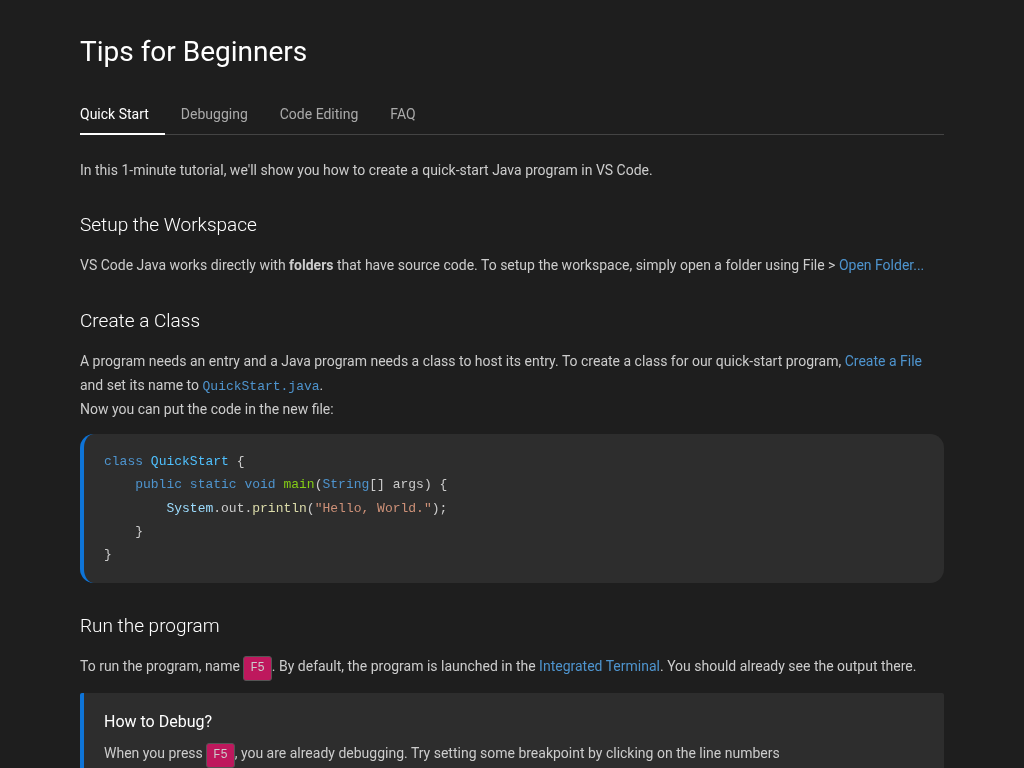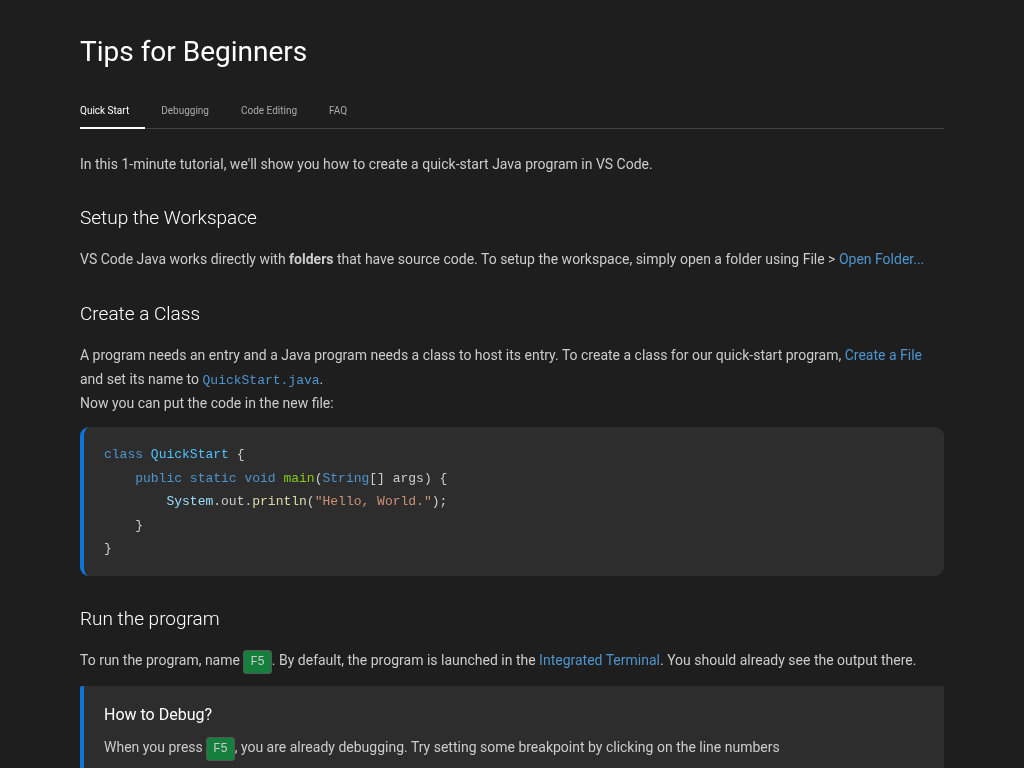--- a/index.html
+++ b/index.html
@@ -34,21 +34,21 @@
       display: flex;
       gap: 0;
       border-bottom: 1px solid #444;
       margin-bottom: 24px;
     }
 
     .tab {
       padding: 8px 16px;
       cursor: pointer;
       color: #aaaaaa;
-      font-size: 10px;
+      font-size: 14px;
       border-bottom: 2px solid transparent;
       margin-bottom: -1px;
       white-space: nowrap;
       text-align: right;
     }
 
     .tab:first-child {
       padding-left: 0;
     }
 
@@ -99,21 +99,21 @@
       font-family: 'Consolas', 'Courier New', monospace;
       color: #4e94ce;
       font-size: 13px;
     }
 
     .code-block {
       background-color: #2d2d2d;
       border-left: 4px solid #0e74d8;
       padding: 16px 20px;
       margin: 12px 0;
-      border-radius: 9px;
+      border-radius: 14px;
     }
 
     .code-block pre {
       font-family: 'Consolas', 'Courier New', monospace;
       font-size: 13px;
       line-height: 1.8;
       color: #cccccc;
       white-space: pre;
     }
 
@@ -124,21 +124,21 @@
     .code-type {
       color: #4e94ce;
     }
 
     .code-string {
       color: #ce9178;
     }
 
     .kbd {
       display: inline-block;
-      background-color: #15803d;
+      background-color: #be185d;
       border: 1px solid #555;
       border-radius: 3px;
       padding: 1px 6px;
       font-family: 'Consolas', 'Courier New', monospace;
       font-size: 12px;
       color: #cccccc;
     }
 
     .callout-block {
       background-color: #2d2d2d;

